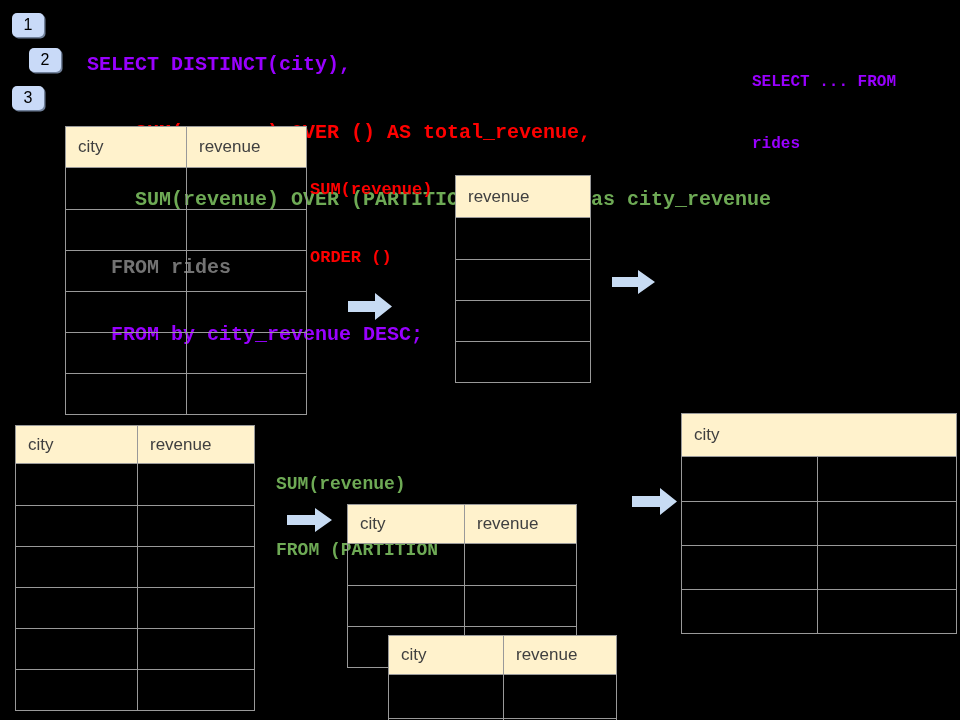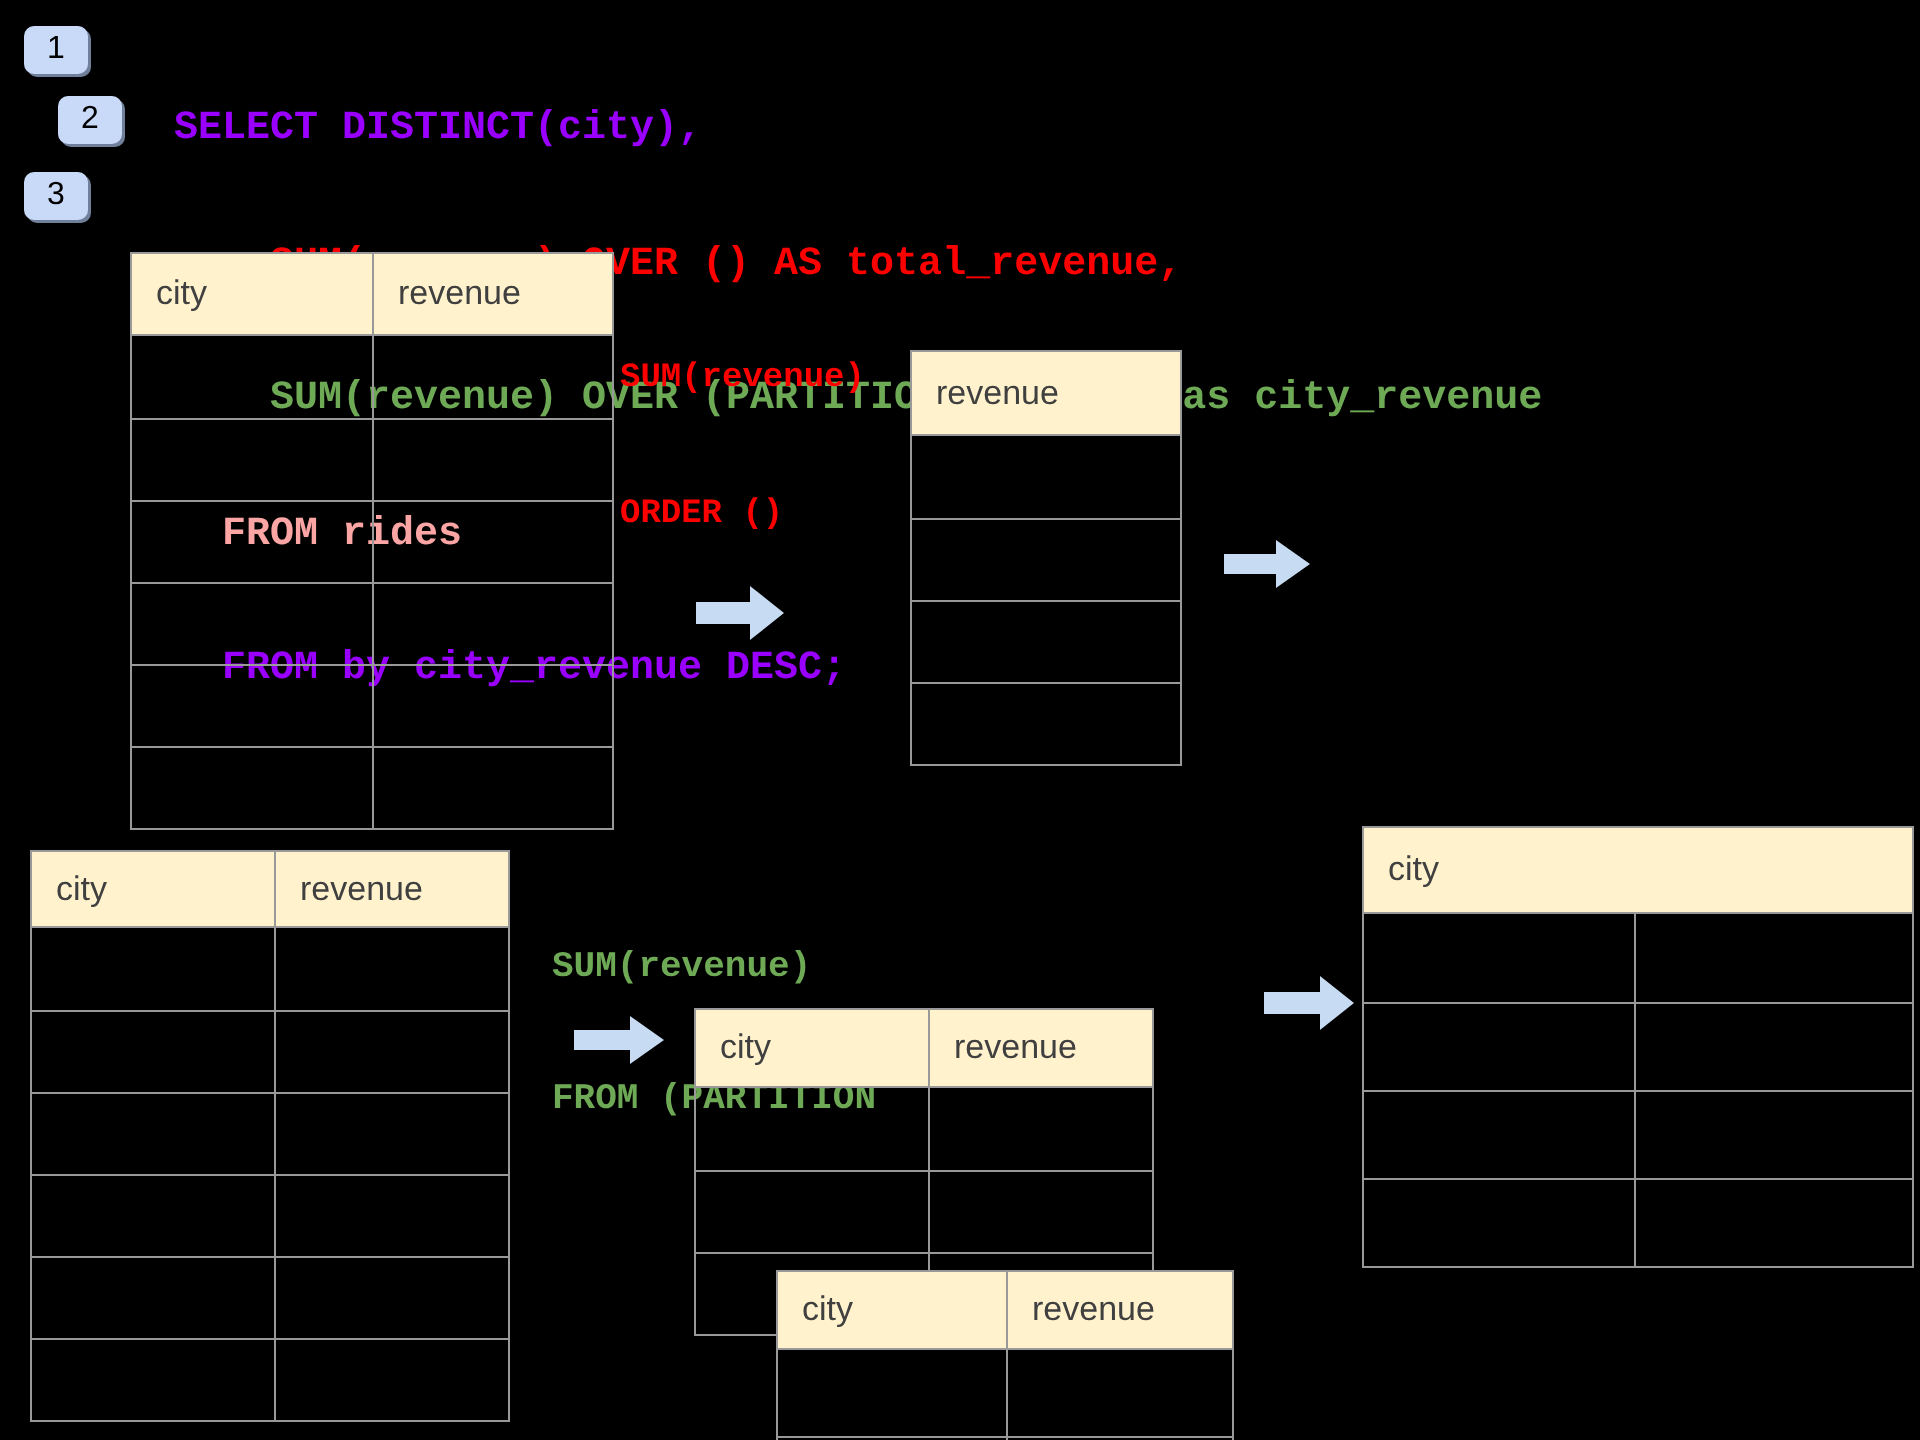--- a/index.html
+++ b/index.html
@@ -49,24 +49,28 @@
 <div class="canvas">
 
   <div class="badge badge1">1</div>
   <div class="badge badge2">2</div>
   <div class="badge badge3">3</div>
 
   <div class="code code-main">
     <div style="color: rgb(153, 0, 255);">SELECT DISTINCT(city),</div>
     <div style="color: rgb(255, 0, 0);">    SUM(revenue) OVER () AS total_revenue,</div>
     <div style="color: rgb(110, 170, 85);">    SUM(revenue) OVER (PARTITION BY city) as city_revenue</div>
-    <div style="color: #fca5a5;">  FROM rides</div>
+    <div style="color: #737373;">  FROM rides</div>
     <div style="color: rgb(153, 0, 255);">  FROM by city_revenue DESC;</div>
   </div>
 
+  <div class="code side-note">
+    <div>SELECT ... FROM</div>
+    <div>rides</div>
+  </div>
 
   <div class="code ann-total">
     <div>SUM(revenue)</div>
     <div>ORDER ()</div>
   </div>
 
   <div class="code ann-part">
     <div>SUM(revenue)</div>
     <div>FROM (PARTITION</div>
   </div>

